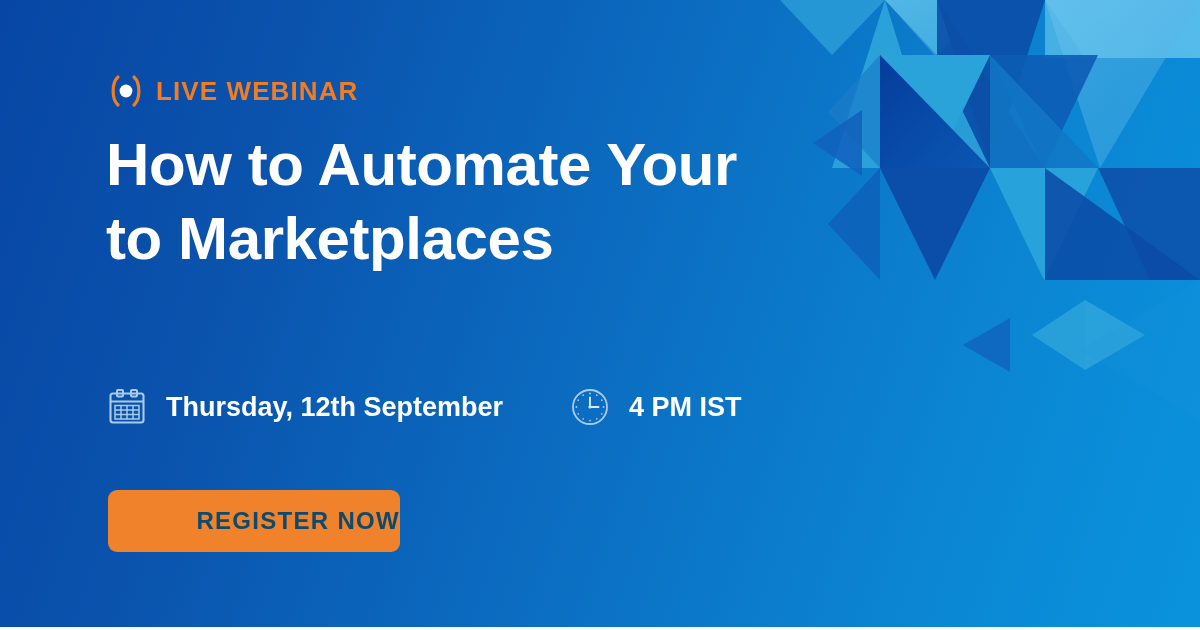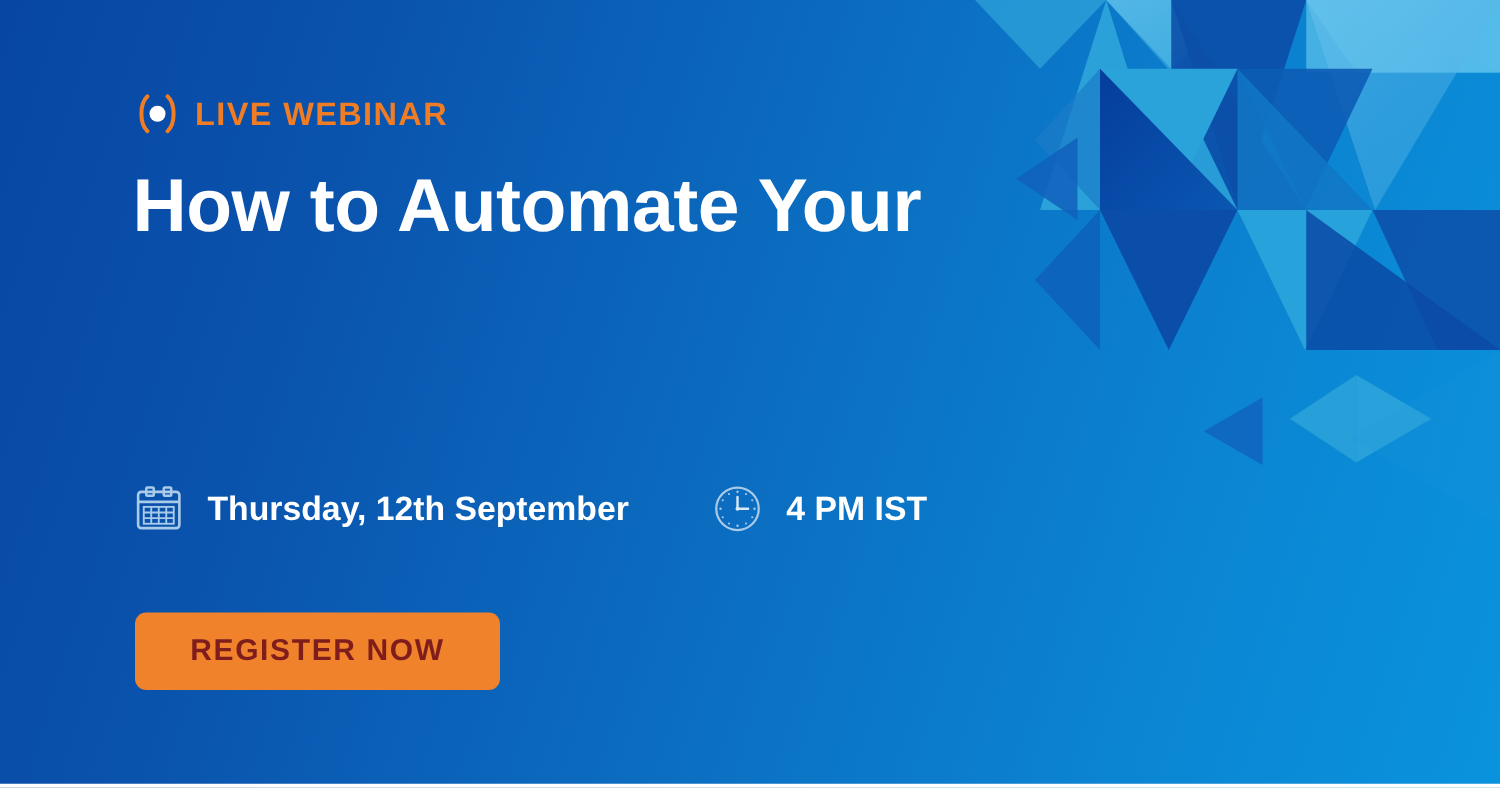--- a/index.html
+++ b/index.html
@@ -113,30 +113,30 @@
   
   .cta {
     position: absolute;
     top: 490px;
     left: 2px;
     width: 292px;
     height: 62px;
     border: none;
     border-radius: 9px;
     background: #f0822b;
-    color: #7f1d1d;
+    color: #0c4a6e;
     font-family: "Liberation Sans", sans-serif;
     font-size: 24px;
     font-weight: bold;
     letter-spacing: 1.3px;
     text-transform: uppercase;
     cursor: pointer;
     padding: 0;
     line-height: 62px;
-    text-align: center;
+    text-align: right;
   }
 
   
   .bottom-rule {
     position: absolute;
     left: 0;
     bottom: 0;
     width: 1200px;
     height: 3px;
     background: #ffffff;
@@ -216,20 +216,21 @@
           <path d="M12 3 C5.5 9, 5.5 25, 12 31" stroke="#f07c24" stroke-width="3.2" fill="none" stroke-linecap="round"></path>
           <path d="M28 3 C34.5 9, 34.5 25, 28 31" stroke="#f07c24" stroke-width="3.2" fill="none" stroke-linecap="round"></path>
           <circle cx="20" cy="17" r="6.4" fill="#ffffff"></circle>
         </svg>
       </span>
       <span class="eyebrow-text">LIVE WEBINAR</span>
     </div>
 
     <h1 class="headline">
       <span class="hl-line">How to Automate Your</span>
+      <span class="hl-line">to Marketplaces</span>
     </h1>
 
     <div class="meta">
 
       <div class="meta-item">
         <span class="meta-icon">
           <svg width="42" height="42" viewBox="0 0 42 42" xmlns="http://www.w3.org/2000/svg" aria-hidden="true">
             <rect x="4.5" y="7.5" width="33" height="29" rx="2.5" ry="2.5" fill="none" stroke="#a9cbe9" stroke-width="2.1"></rect>
             <line x1="4.5" y1="15.5" x2="37.5" y2="15.5" stroke="#a9cbe9" stroke-width="2.1"></line>
             <rect x="11" y="4" width="6" height="6.5" rx="1" ry="1" fill="none" stroke="#a9cbe9" stroke-width="2"></rect>

